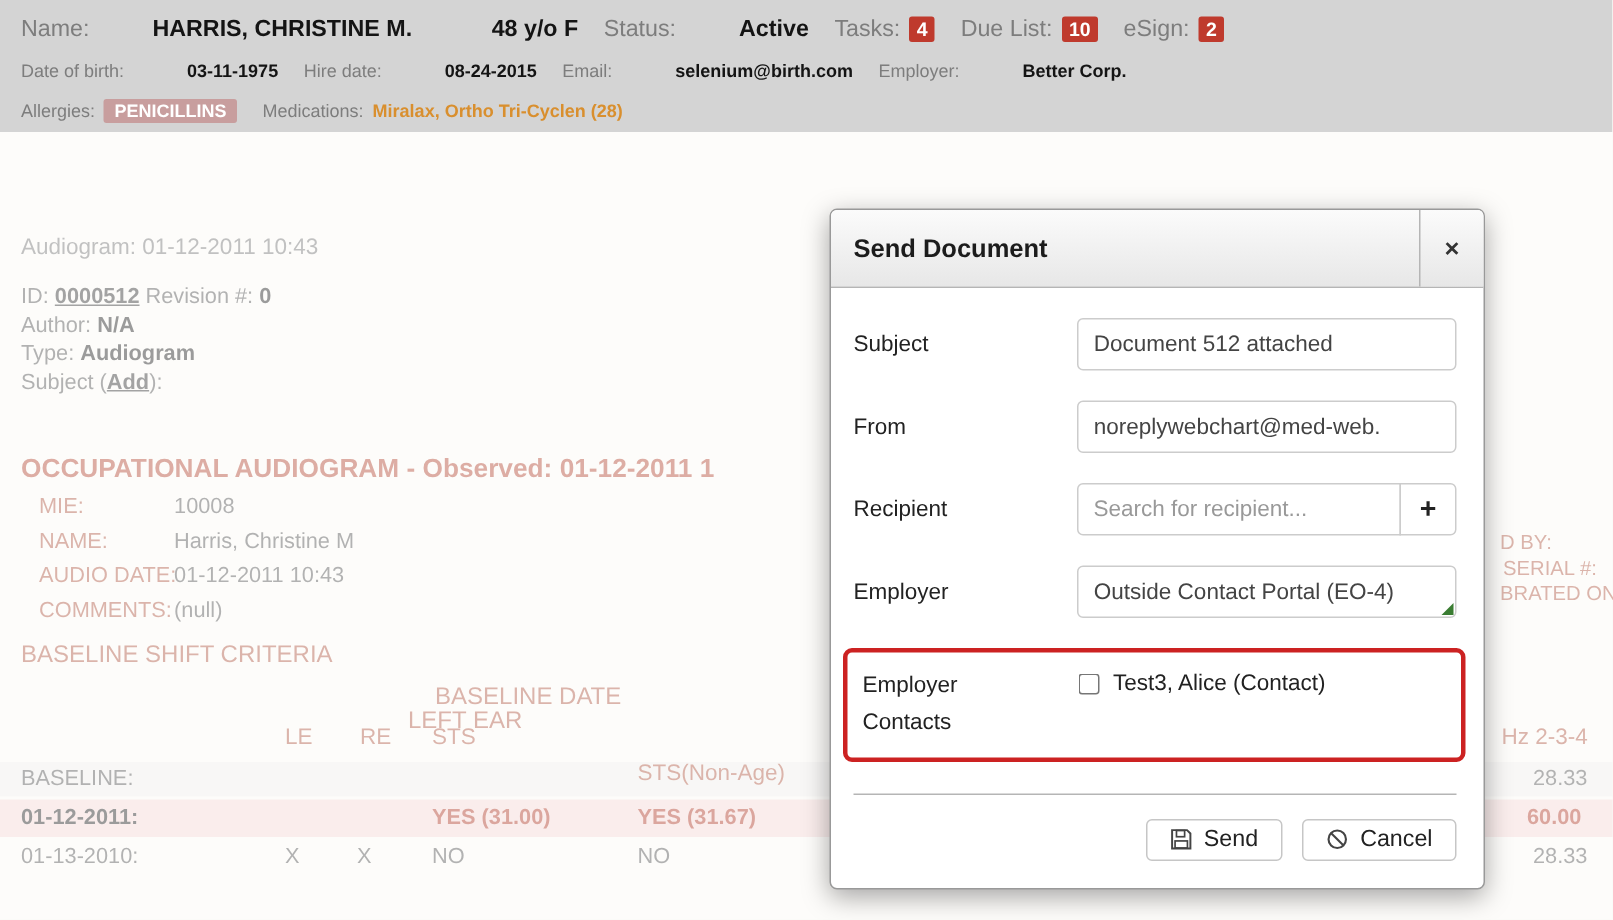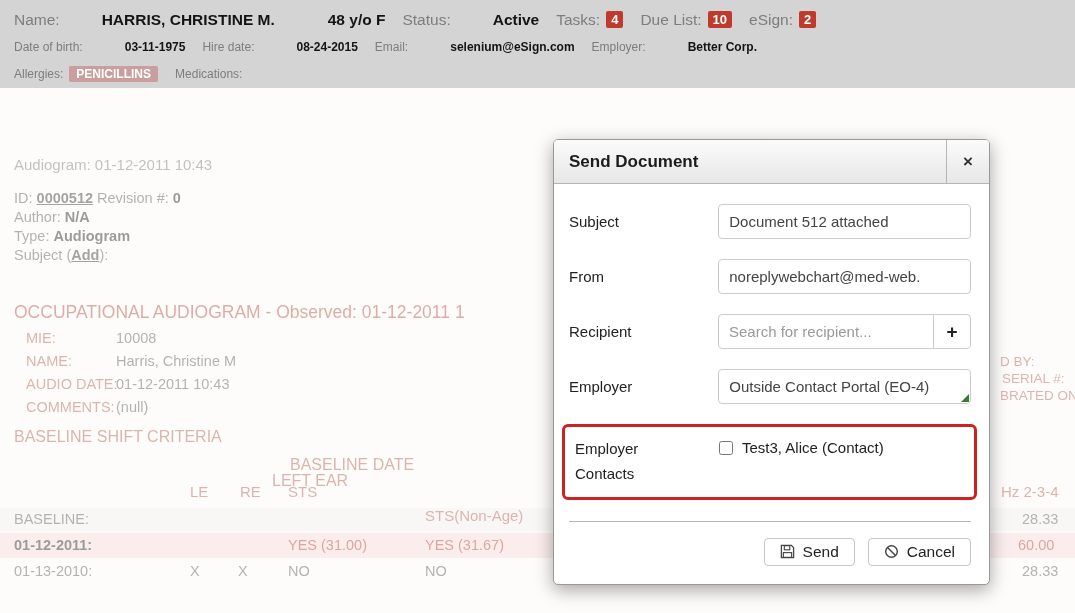--- a/index.html
+++ b/index.html
@@ -29,38 +29,38 @@
   }
   .allergy-badge {
     display:inline-block; padding:1px 7px; background:#c89e9e; color:#fff;
     font-weight:bold; border-radius:2px;
   }
   .meds { color:#d98f2e; font-weight:bold; }
 
   
   .c-line { position:absolute; white-space:nowrap; font-size:14.5px; color:#555; z-index:1; }
   .sal  { color:#b05a45; }
-  .salb { color:#b03a28; font-weight:normal;text-align:right; }
+  .salb { color:#b03a28; font-weight:bold;text-align:right; }
   .bd   { color:#222; font-weight:bold; }
   .link { text-decoration:underline; font-weight:bold; color:#333; cursor:pointer; }
   .stripe { position:absolute; left:0; width:1075px; z-index:0; }
 
   .overlay {
     position:absolute; left:0; top:88px; right:0; bottom:0;
     background:rgba(255,255,255,0.55); z-index:5;
   }
 
   
   .modal {
     position:absolute; left:553px; top:139px; width:437px;
     background:#fff; border:1px solid #999; border-radius:5px;
     box-shadow:0 5px 18px rgba(0,0,0,.35); z-index:10; overflow:hidden;
   }
   .mhead {
-    height:44px; background:linear-gradient(#fbfbfb,#e7e7e7);
+    height:52px; background:linear-gradient(#fbfbfb,#e7e7e7);
     border-bottom:1px solid #b5b5b5; display:flex; align-items:stretch;
   }
   .mtitle { flex:1; display:flex; align-items:center; padding:0 15px;
     font-size:17px; font-weight:bold; color:#1c1c1c; }
   .mclose {
     width:43px; border-left:1px solid #b5b5b5; display:flex; align-items:center;
     justify-content:center; font-weight:bold; font-size:17px; color:#333;
     cursor:pointer; background:linear-gradient(#fbfbfb,#e7e7e7);
   }
   .mbody { padding:20px 18px 14px 15px; }
@@ -135,34 +135,35 @@
     <span class="pair">
       <span class="lbl">Date of birth:</span>
       <span class="val">03-11-1975</span>
     </span>
     <span class="pair">
       <span class="lbl">Hire date:</span>
       <span class="val">08-24-2015</span>
     </span>
     <span class="pair">
       <span class="lbl">Email:</span>
-      <span class="val">selenium@eSign.com</span>
+      <span class="val">selenium@birth.com</span>
     </span>
     <span class="pair">
       <span class="lbl">Employer:</span>
       <span class="val">Better Corp.</span>
     </span>
   </div>
   <div class="trow r3">
     <span class="pair">
       <span class="lbl">Allergies:</span>
       <span class="allergy-badge">PENICILLINS</span>
     </span>
     <span class="pair">
       <span class="lbl">Medications:</span>
+      <span class="meds">Miralax, Ortho Tri-Cyclen (28)</span>
     </span>
   </div>
 </div>
 
 <div>
 
   <div class="stripe" style="top:508px;height:23px;background:#efeeea;"></div>
   <div class="stripe" style="top:533px;height:25px;background:#f3d8d6;"></div>
 
   <div class="c-line" style="left:14px;top:156px;font-size:15px;color:#777;">Audiogram: 01-12-2011 10:43</div>

